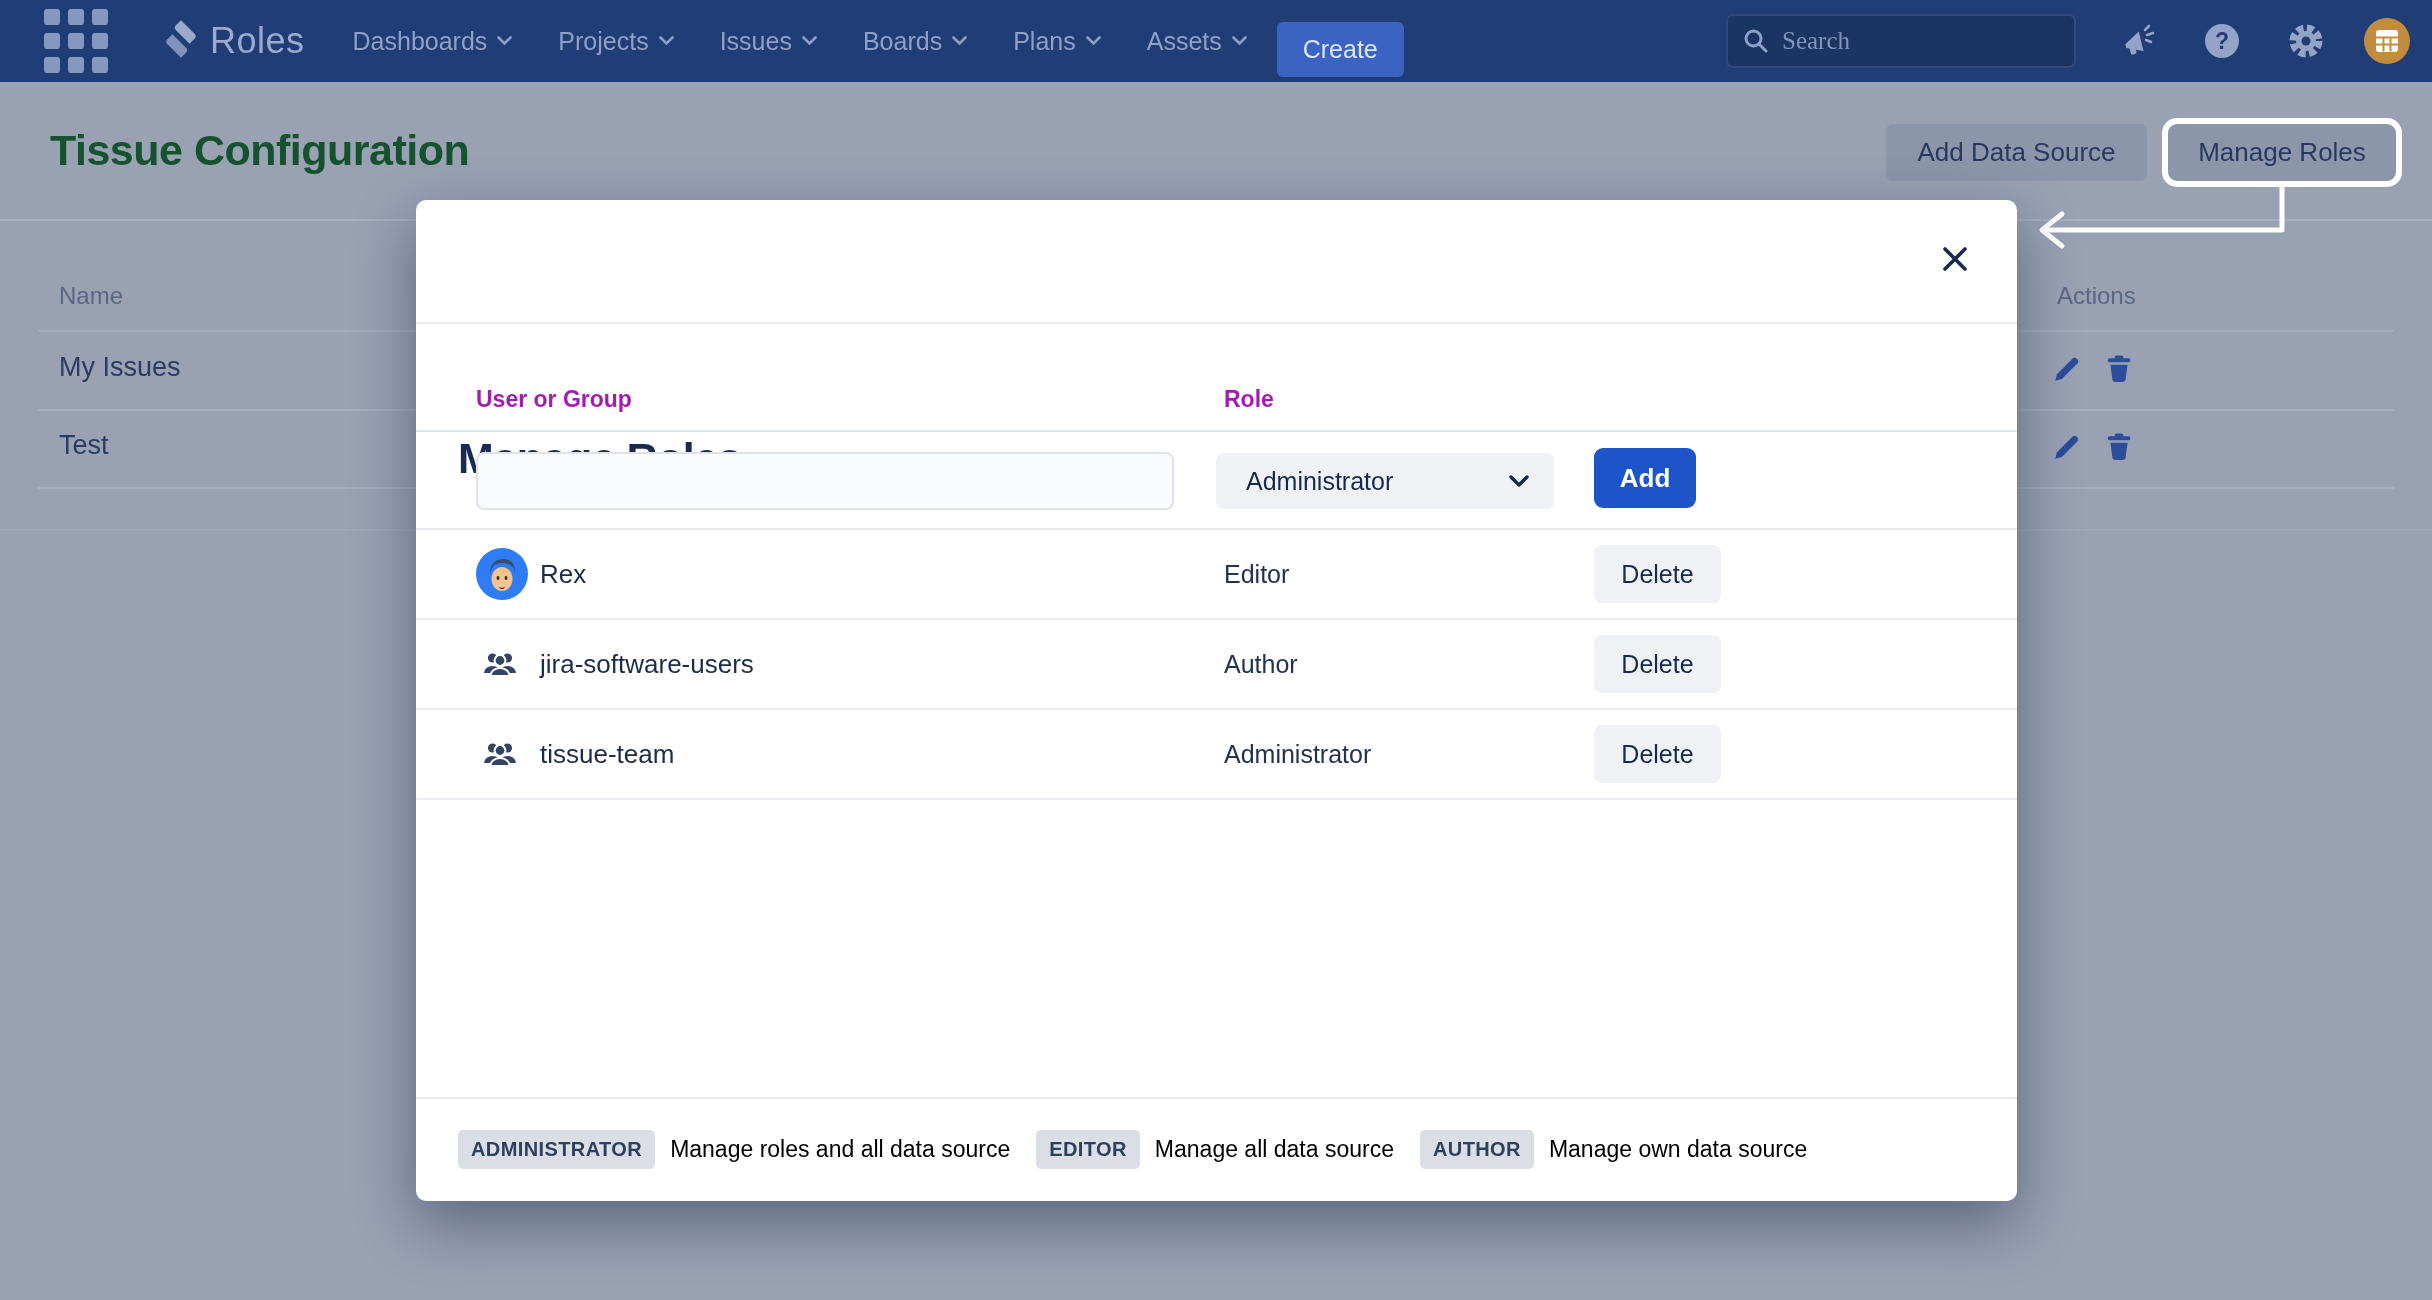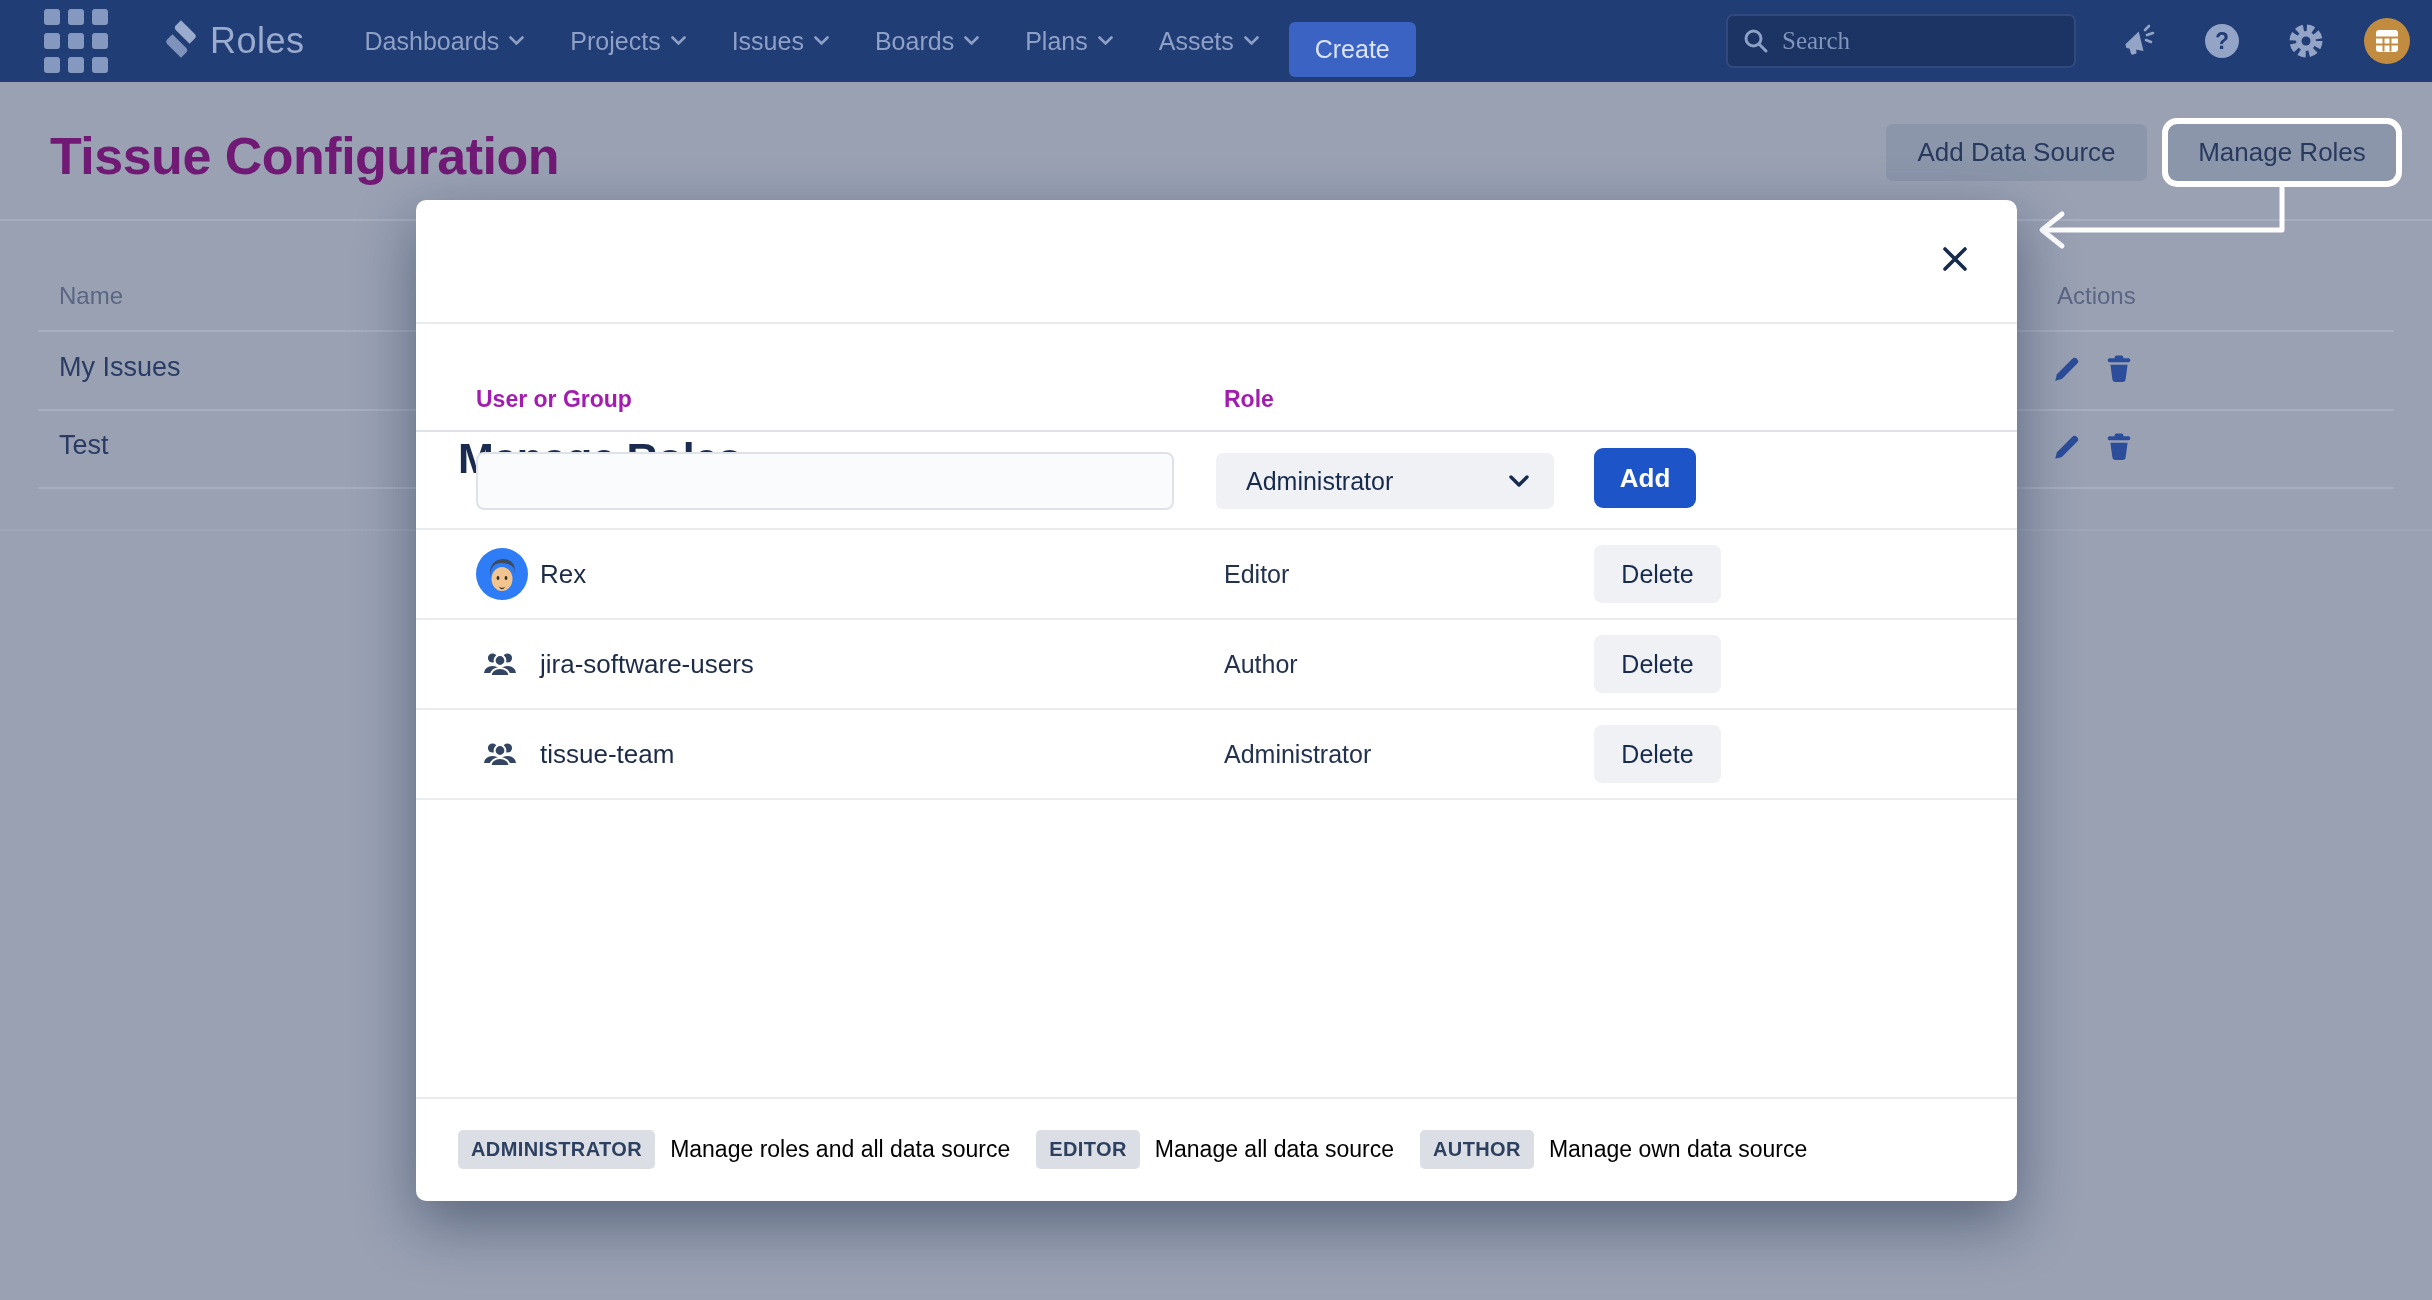--- a/index.html
+++ b/index.html
@@ -7,35 +7,35 @@
          font-family:"Liberation Sans",sans-serif;}
 
   
   .nav{position:absolute;top:0;left:0;width:2432px;height:82px;background:#213d76;
        display:flex;align-items:center;box-sizing:border-box;padding:0 22px 0 34px;}
   .appgrid{width:84px;height:56px;display:grid;grid-template-columns:repeat(3,16px);
            grid-template-rows:repeat(3,16px);gap:8px;align-content:center;justify-content:center;cursor:pointer;}
   .appgrid i{background:#8598c0;border-radius:3px;}
   .logo{display:flex;align-items:center;gap:6px;margin-left:40px;cursor:pointer;}
   .logo-text{font-size:36px;color:#9aabce;letter-spacing:.5px;}
-  .menu{display:flex;align-items:center;gap:46px;margin-left:60px;}
+  .menu{display:flex;align-items:center;gap:46px;margin-left:48px;}
   .menu-item{display:flex;align-items:center;gap:10px;color:#8ea0c6;font-size:25px;cursor:pointer;white-space:nowrap;}
   .create-btn{margin-left:30px;background:#3b63c4;color:#dce5f5;font-size:25px;
               padding:13px 26px;border-radius:6px;border:none;cursor:pointer;font-family:inherit;margin-top:16px;}
   .search-wrap{margin-left:auto;position:relative;width:350px;height:54px;}
   .search-wrap svg{position:absolute;left:16px;top:13px;}
   .search-input{width:100%;height:100%;box-sizing:border-box;background:#1b3463;border:2px solid #32497e;
                 border-radius:7px;padding:0 16px 0 54px;font-size:25px;color:#c7d2e8;font-family:Liberation Serif, serif;outline:none;}
   .search-input::placeholder{color:#8094bc;}
   .nav-icons{display:flex;align-items:center;gap:32px;margin-left:36px;}
   .nav-icon{width:52px;height:52px;display:flex;align-items:center;justify-content:center;cursor:pointer;}
   .avatar{width:46px;height:46px;border-radius:50%;background:#c18c3f;display:flex;align-items:center;justify-content:center;cursor:pointer;}
 
   
-  .page-title{position:absolute;left:50px;top:126px;font-size:52px;font-weight:bold;color:#701a75;letter-spacing:-0.5px;}
+  .page-title{position:absolute;left:50px;top:126px;font-size:43px;font-weight:bold;color:#14532d;letter-spacing:-0.5px;}
   .btn-dim{position:absolute;top:124px;height:57px;background:#8c96ab;border:none;border-radius:7px;
            color:#28395e;font-size:26px;font-family:inherit;cursor:pointer;}
   .btn-adddata{left:1886px;width:261px;}
   .btn-manageroles{left:2168px;width:228px;border-radius:9px;box-shadow:0 0 0 6px #ffffff;}
   .hairline{position:absolute;left:0;top:219px;width:2432px;height:2px;background:#a6aec0;}
 
   
   .bg-h{position:absolute;font-size:24px;font-weight:normal;color:#5a6683;}
   .bg-cell{position:absolute;font-size:27px;color:#2a3c63;}
   .bg-div{position:absolute;left:38px;width:2356px;height:2px;background:#a6aebf;}

